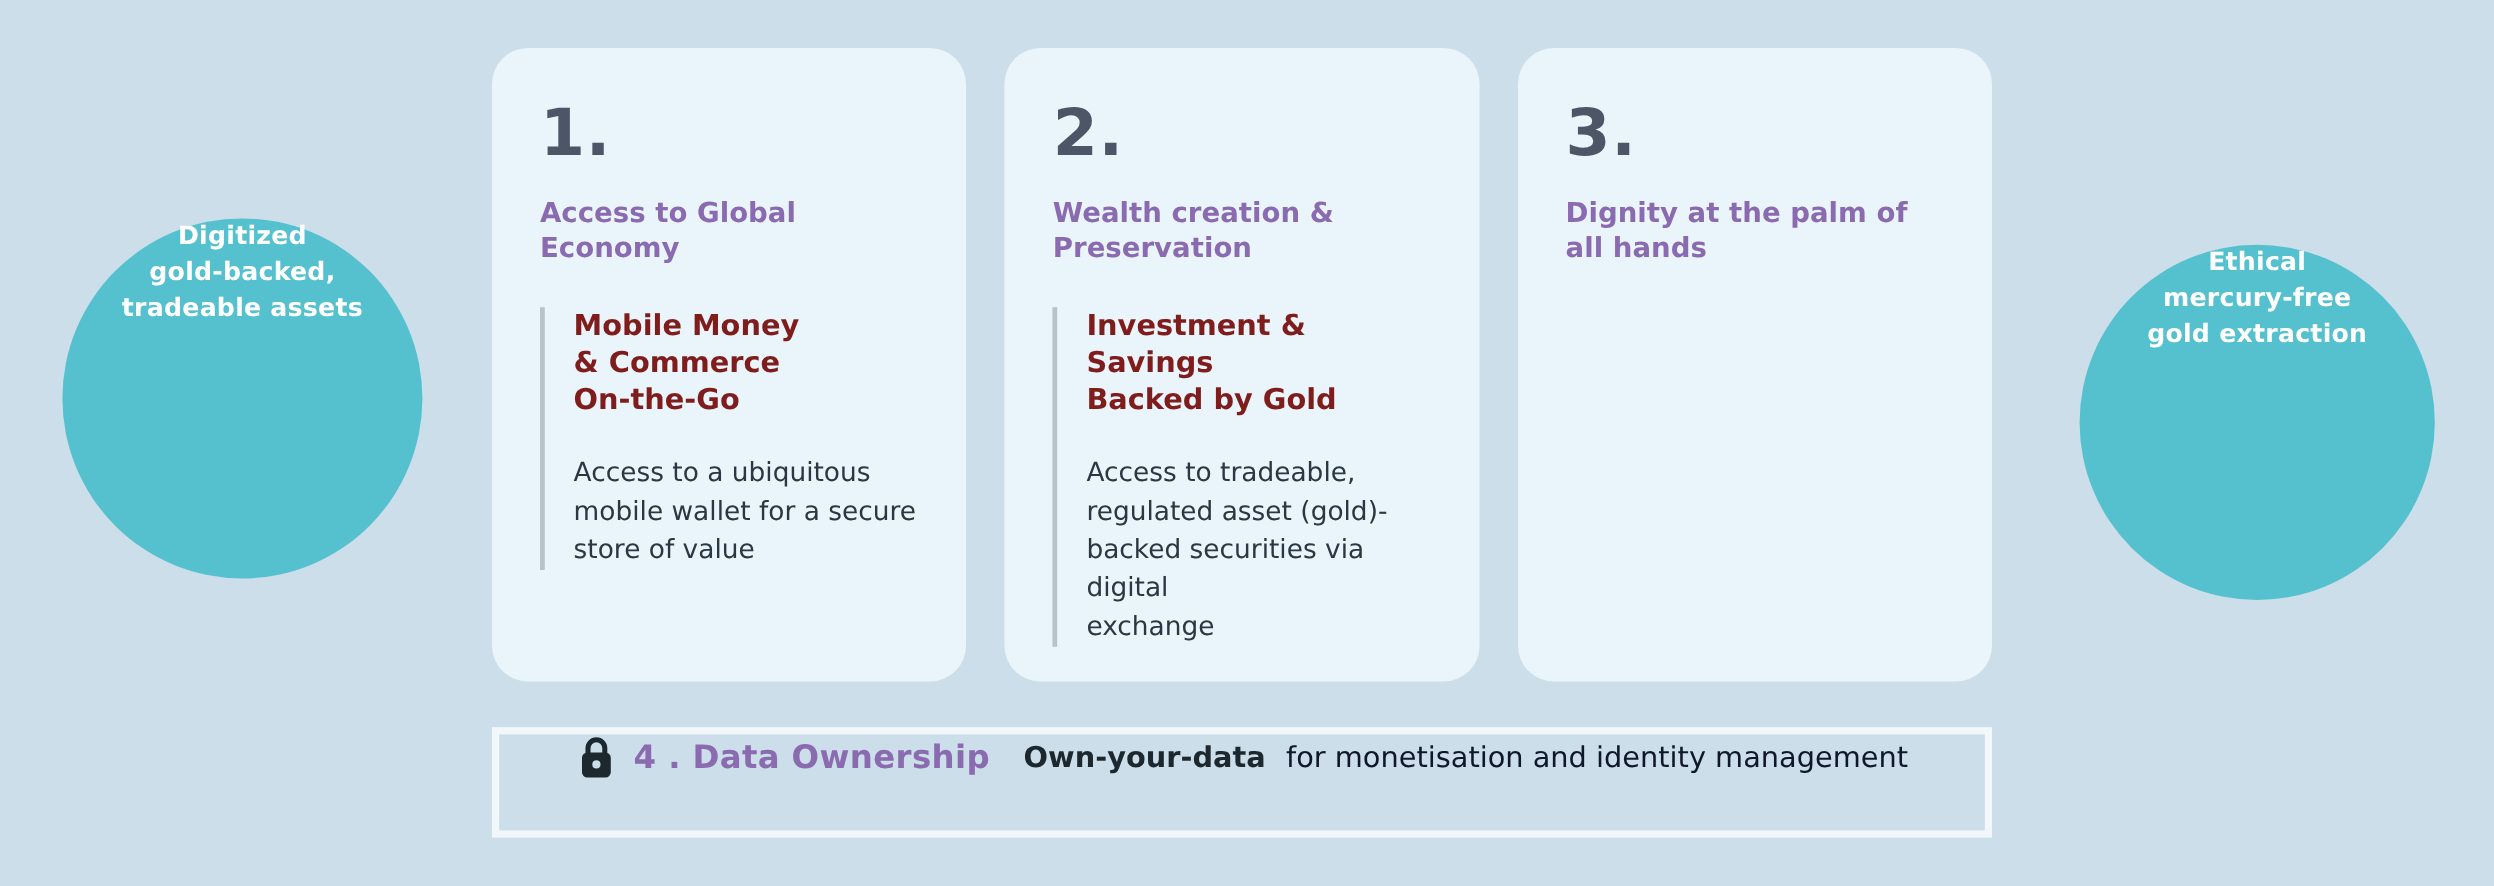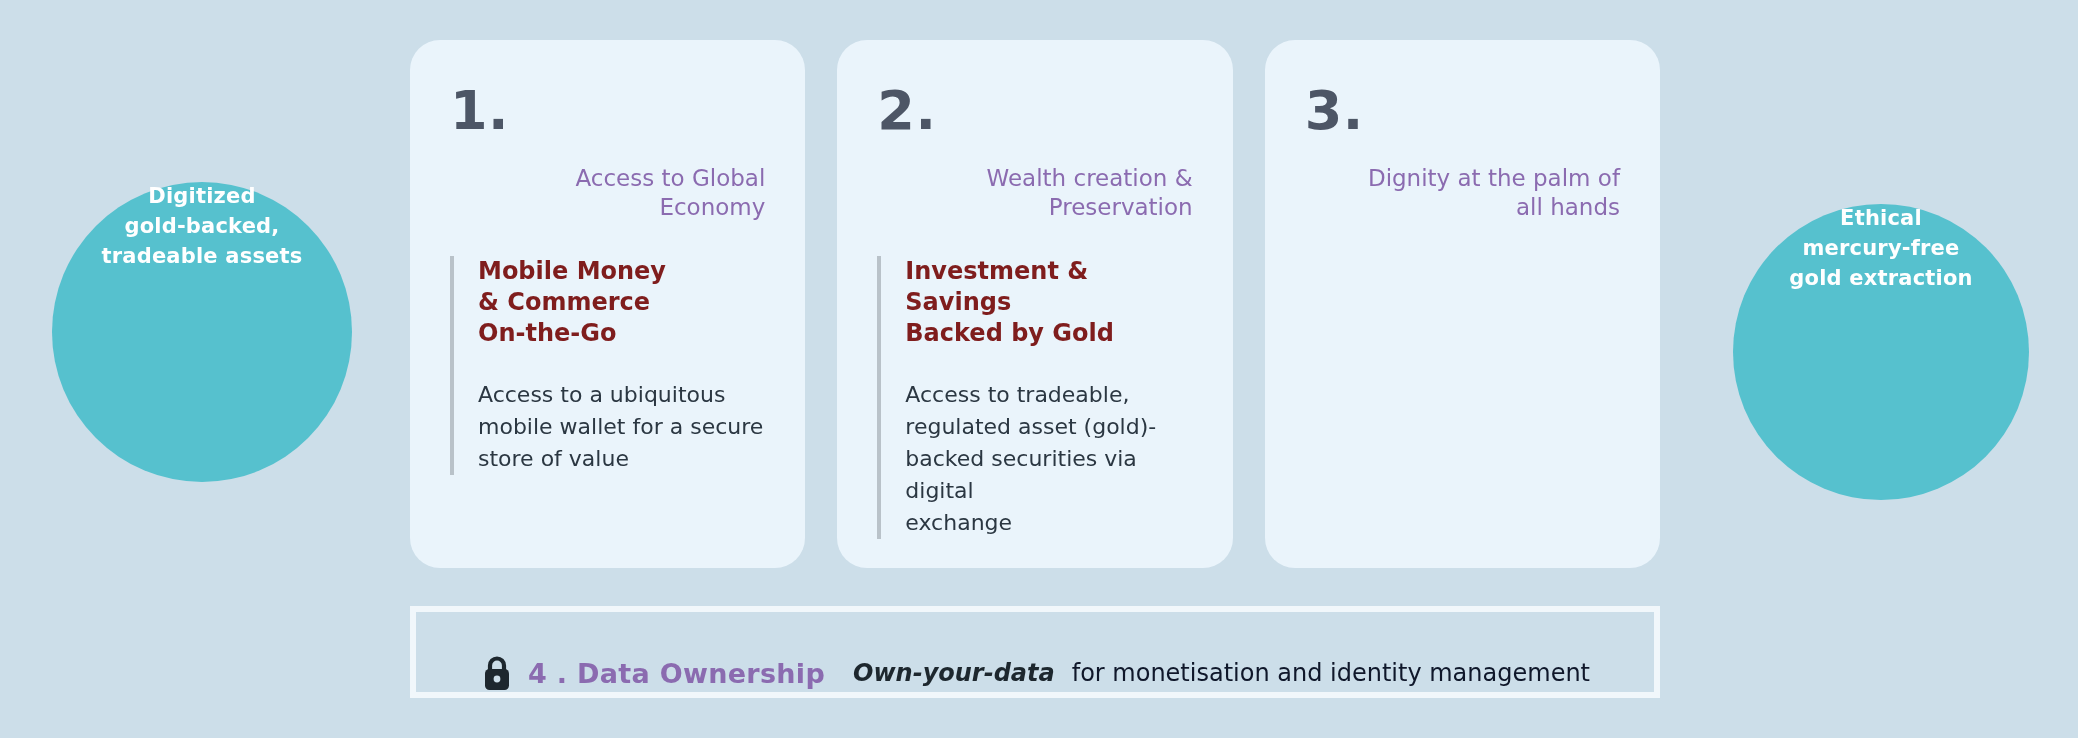--- a/index.html
+++ b/index.html
@@ -70,26 +70,25 @@
   .card-number {
     font-size: 54px;
     font-weight: bold;
     color: #4d5666;
     line-height: 1;
     margin-bottom: 26px;
     letter-spacing: 0.5px;
   }
   .card-subtitle {
     font-size: 23px;
-    font-weight: normal;
+    font-weight: bold;
     color: #8b6bb0;
     line-height: 1.27;
     margin-bottom: 34px;
     white-space: pre-line;
-    text-align: right;
   }
   .card-body {
     border-left: 4px solid #b9c2c9;
     padding-left: 24px;
   }
   .card-heading {
     font-size: 24px;
     font-weight: bold;
     color: #7f1d1d;
     line-height: 1.29;
@@ -107,21 +106,21 @@
   .bottom-bar {
     position: absolute;
     left: 410px;
     top: 606px;
     width: 1250px;
     height: 92px;
     box-sizing: border-box;
     border: 6px solid #f1f7fb;
     background: transparent;
     display: flex;
-    align-items: flex-end;
+    align-items: flex-start;
     justify-content: center;
   }
   .bottom-inner {
     display: flex;
     align-items: center;
     gap: 14px;
   }
   .lock-icon {
     display: inline-flex;
     align-items: center;
@@ -133,21 +132,20 @@
     font-size: 27px;
     font-weight: bold;
     color: #8b6bb0;
     letter-spacing: 0.3px;
     margin-right: 14px;
   }
   .bottom-strong {
     font-size: 24px;
     font-weight: bold;
     color: #1d272e;
-    font-style: italic;
   }
   .bottom-rest {
     font-size: 24px;
     color: #0f172a;
     margin-left: 3px;
   }
 </style>
 </head>
 <body>
 

